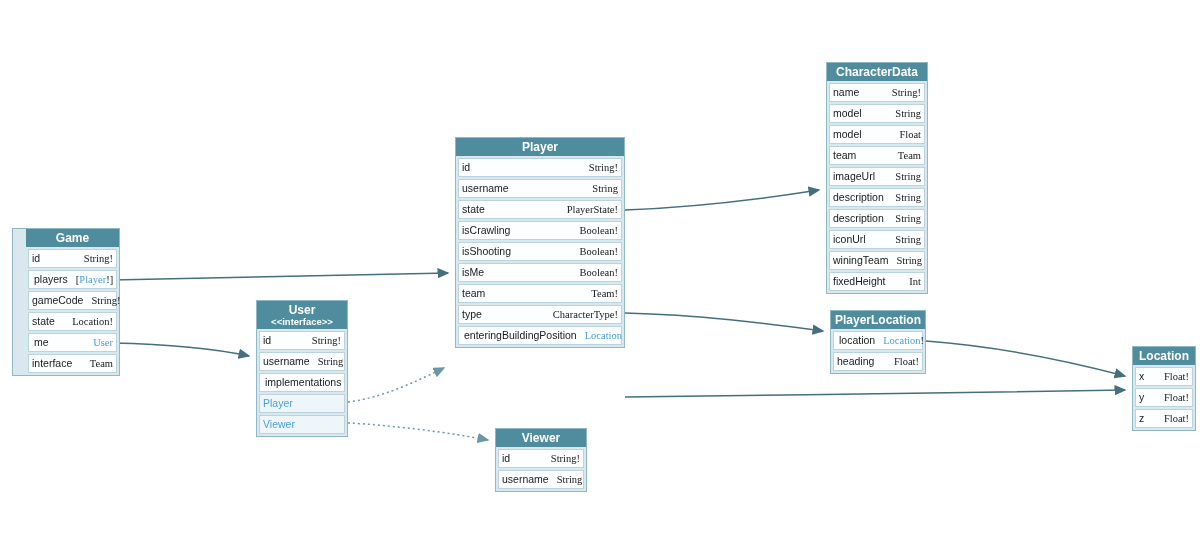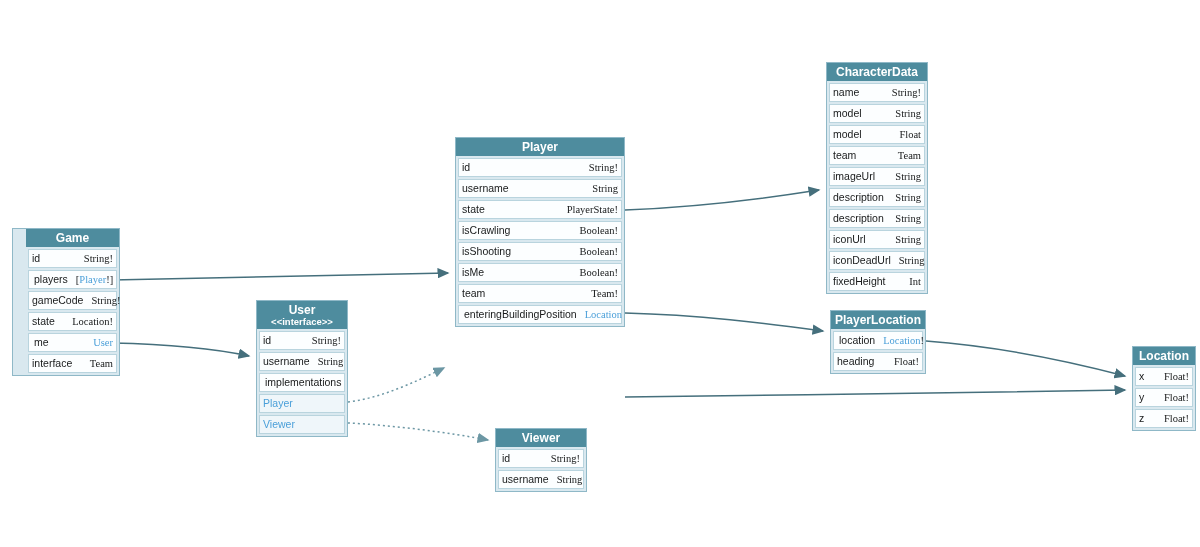--- a/index.html
+++ b/index.html
@@ -128,20 +128,24 @@
       </div>
       <div class="t-row">
         <span class="f-name">isMe</span>
         <span class="f-type">Boolean!</span>
       </div>
       <div class="t-row">
         <span class="f-name">team</span>
         <span class="f-type">Team!</span>
       </div>
       <div class="t-row">
+        <span class="f-name">type</span>
+        <span class="f-type">CharacterType!</span>
+      </div>
+      <div class="t-row">
         <span class="f-name sect">enteringBuildingPosition</span>
         <span class="f-type"><span class="link">Location</span></span>
       </div>
     </div>
   <div class="table" style="left:495px; top:428px; width:92px;">
       <div class="t-head">
         <div class="t-title">Viewer</div>
       </div>
       <div class="t-row">
         <span class="f-name">id</span>
@@ -182,21 +186,21 @@
       </div>
       <div class="t-row">
         <span class="f-name">description</span>
         <span class="f-type">String</span>
       </div>
       <div class="t-row">
         <span class="f-name">iconUrl</span>
         <span class="f-type">String</span>
       </div>
       <div class="t-row">
-        <span class="f-name">iconDeadUrl</span>
+        <span class="f-name">winingTeam</span>
         <span class="f-type">String</span>
       </div>
       <div class="t-row">
         <span class="f-name">fixedHeight</span>
         <span class="f-type">Int</span>
       </div>
     </div>
   <div class="table" style="left:830px; top:310px; width:96px;">
       <div class="t-head">
         <div class="t-title">PlayerLocation</div>

